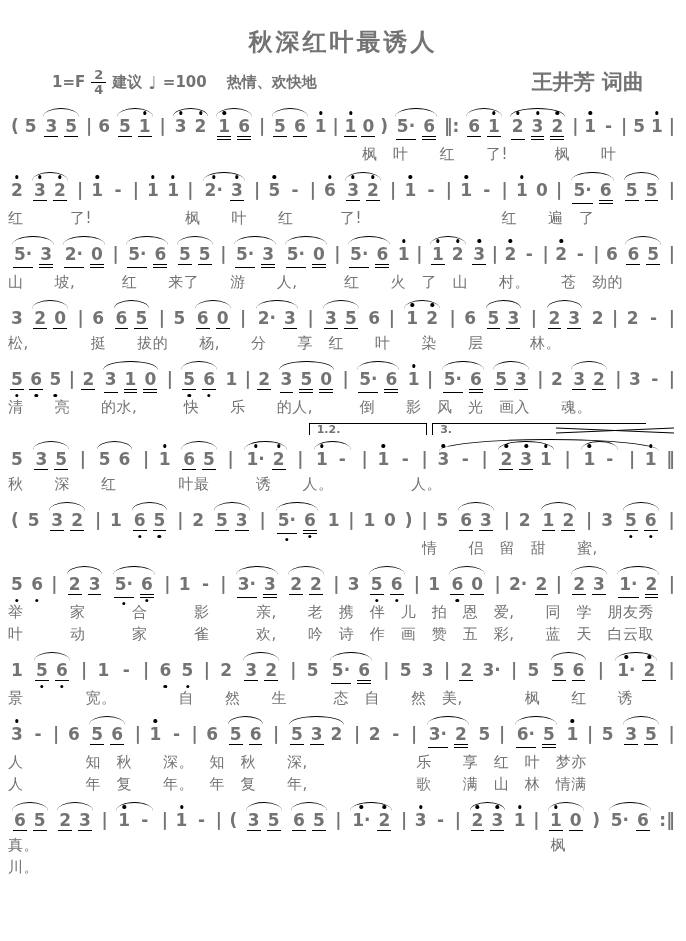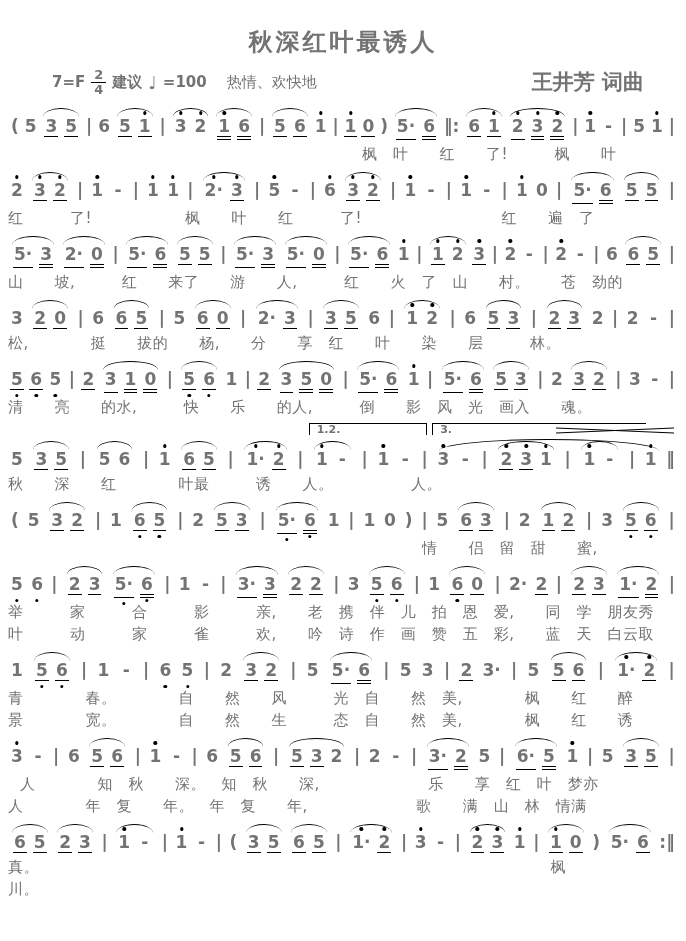--- a/index.html
+++ b/index.html
@@ -18,21 +18,21 @@
   }
   .header-row{
     display:flex;justify-content:space-between;align-items:center;
     padding:10px 42px 2px 52px;
     font-size:15px;
   }
   .header-left{display:flex;align-items:center;gap:6px;font-weight:700;}
   .frac{display:inline-flex;flex-direction:column;align-items:center;line-height:1.05;font-size:13px;font-weight:700;}
   .frac .num{border-bottom:1.4px solid #000;padding:0 3px;}
   .tempo-note{font-size:18px;}
-  .expression{font-weight:400;margin-left:14px;}
+  .expression{font-weight:700;margin-left:14px;}
   .credit{font-size:21px;font-weight:700;}
   .score{padding:6px 0 0 0;}
   .system{position:relative;margin:0 0 3px 0;}
   .system.has-voltas{padding-top:16px;}
   .music-row{
     display:flex;justify-content:space-between;align-items:baseline;
     padding:13px 10px 3px 10px;
     font-size:17px;font-weight:700;line-height:19px;
     position:relative;
   }
@@ -77,21 +77,21 @@
   .hairpin::before{transform:rotate(2.4deg);}
   .hairpin::after{transform:rotate(-2.4deg);}
 </style>
 </head>
 <body>
 
 <div class="page">
   <div class="title">秋深红叶最诱人</div>
   <div class="header-row">
     <div class="header-left">
-      <span>7=F</span>
+      <span>1=F</span>
       <span class="frac">
         <span class="num">2</span>
         <span class="den">4</span>
       </span>
       <span>建议</span>
       <span class="tempo-note">♩</span>
       <span>=100</span>
       <span class="expression">热情、欢快地</span>
     </div>
     <div class="credit">王井芳 词曲</div>
@@ -564,21 +564,20 @@
             <span class="tok u1">5</span>
             <span class="tok u1">6</span>
           </span>
           <span class="tok bar">|</span>
           <span class="slur">
             <span class="tok oa">1·</span>
             <span class="tok u1 oa">2</span>
           </span>
           <span class="tok bar">|</span>
         </div>
-        <div class="lyrics-line" style="padding-left: 8px;">青　　　　春。　　　　自　　然　　风　　　光　自　　然　美,　　　　枫　　红　　醉</div>
         <div class="lyrics-line" style="padding-left: 8px;">景　　　　宽。　　　　自　　然　　生　　　态　自　　然　美,　　　　枫　　红　　诱</div>
       </div>
       <div class="system">
         <div class="music-row">
           <span class="tok oa">3</span>
           <span class="tok dash">-</span>
           <span class="tok bar">|</span>
           <span class="tok">6</span>
           <span class="slur">
             <span class="tok u1">5</span>
@@ -615,21 +614,21 @@
           </span>
           <span class="tok oa">1</span>
           <span class="tok bar">|</span>
           <span class="tok">5</span>
           <span class="slur">
             <span class="tok u1">3</span>
             <span class="tok u1">5</span>
           </span>
           <span class="tok bar">|</span>
         </div>
-        <div class="lyrics-line" style="padding-left: 8px; margin-left: 12px;">人　　　　知　秋　　深。　知　秋　　深,　　　　　　　乐　　享　红　叶　梦亦</div>
+        <div class="lyrics-line" style="padding-left: 8px;">人　　　　知　秋　　深。　知　秋　　深,　　　　　　　乐　　享　红　叶　梦亦</div>
         <div class="lyrics-line" style="padding-left: 8px;">人　　　　年　复　　年。　年　复　　年,　　　　　　　歌　　满　山　林　情满</div>
       </div>
       <div class="system">
         <div class="music-row">
           <span class="slur">
             <span class="tok u1">6</span>
             <span class="tok u1">5</span>
           </span>
           <span class="slur">
             <span class="tok u1">2</span>

